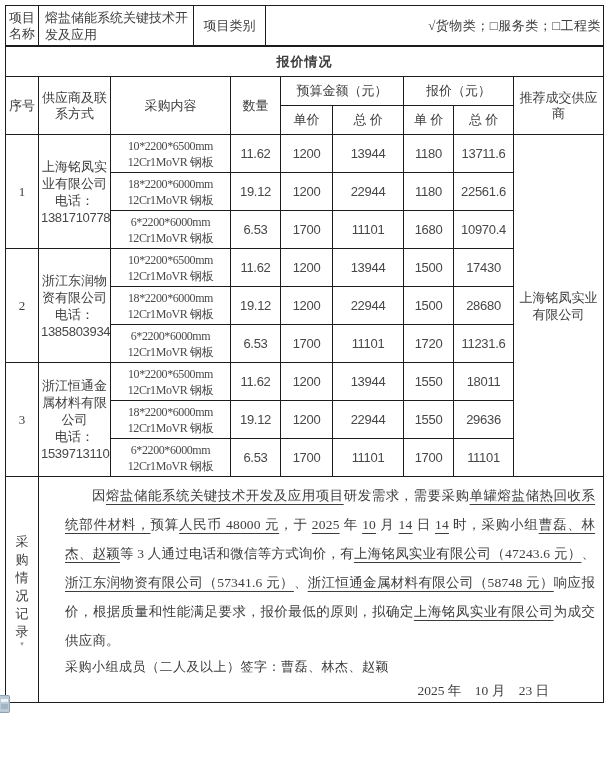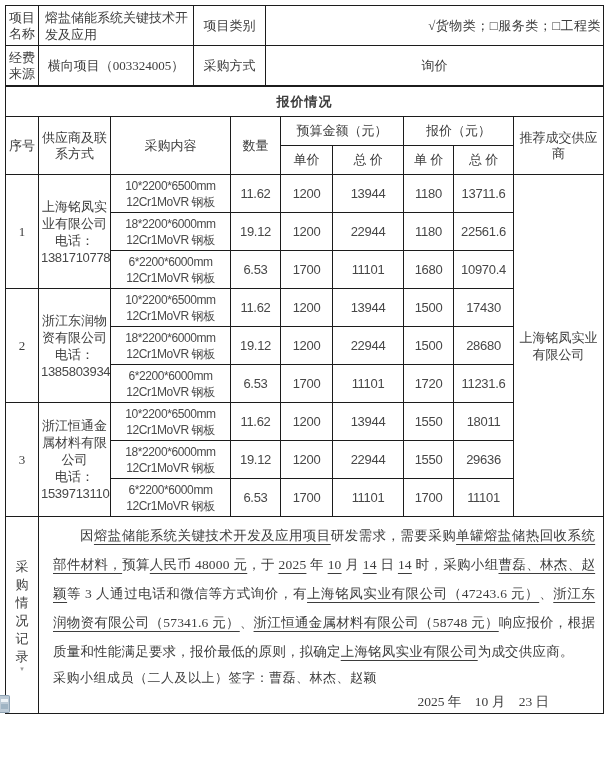--- a/index.html
+++ b/index.html
@@ -10,28 +10,28 @@
   }
   .doc{position:absolute;left:5px;top:5px;width:598px;}
   table{border-collapse:collapse;table-layout:fixed;width:598px;}
   td{
     border:1px solid #1c1c1c;font-size:13px;color:#3d3d3d;
     text-align:center;vertical-align:middle;padding:1px 2px;overflow:hidden;
     line-height:17px;
   }
   .lbl{line-height:16px;}
   .num{font-family:"Liberation Sans","DejaVu Sans",sans-serif;letter-spacing:-0.3px;color:#474747;font-size:13px;}
-  .spec-line{font-family:Liberation Sans, sans-serif;font-size:12px;letter-spacing:-0.4px;white-space:nowrap;color:#4a4a4a;line-height:16px;}
+  .spec-line{font-family:Liberation Serif, serif;font-size:12px;letter-spacing:-0.4px;white-space:nowrap;color:#4a4a4a;line-height:16px;}
   .supplier-cell div{line-height:17px;}
   .left{text-align:left;}
   .type-cell{text-align:right;padding-left:14px;letter-spacing:0.5px;}
   .caption-cell{letter-spacing:1px;font-weight:bold;}
   .record-label{white-space:pre-line;line-height:18px;font-size:13px;}
   .record-mark{display:block;font-size:7px;color:#9a9a9a;line-height:6px;}
-  .record-cell{vertical-align:top;padding:4px 8px 0 14px;}
+  .record-cell{vertical-align:top;padding:4px 8px 0 26px;}
   .record-par{
     font-size:13.5px;line-height:29px;text-align:justify;text-indent:2em;
     color:#3d3d3d;letter-spacing:0.2px;
   }
   .u{text-decoration:underline;text-underline-offset:4px;}
   .sig-line{text-align:left;font-size:13px;line-height:24px;padding-right:4px;letter-spacing:0.5px;}
   .date-line{text-align:right;font-size:13.5px;line-height:23px;padding-right:46px;white-space:pre;}
   .anchor-icon{
     position:absolute;left:0;top:695px;width:9px;height:16px;
     background:#bccad6;border:1px solid #8fa3b4;border-left:none;border-radius:0 2px 2px 0;
@@ -53,26 +53,20 @@
         <col style="width:75px">
         <col style="width:158px">
     </colgroup>
     <tbody>
     <tr style="height:40px">
       <td class="lbl">项目名称</td>
       <td class="left" style="padding-left:6px">熔盐储能系统关键技术开发及应用</td>
       <td class="lbl">项目类别</td>
       <td colspan="3" class="type-cell">√货物类；□服务类；□工程类</td>
     </tr>
-    <tr style="height:40px">
-      <td class="lbl">经费来源</td>
-      <td>横向项目（003324005）</td>
-      <td class="lbl">采购方式</td>
-      <td colspan="3">询价</td>
-    </tr>
   </tbody>
     </table>
 
   <table>
     <colgroup>
       <col style="width:33px">
         <col style="width:72px">
         <col style="width:120px">
       <col style="width:50px">
         <col style="width:52px">

